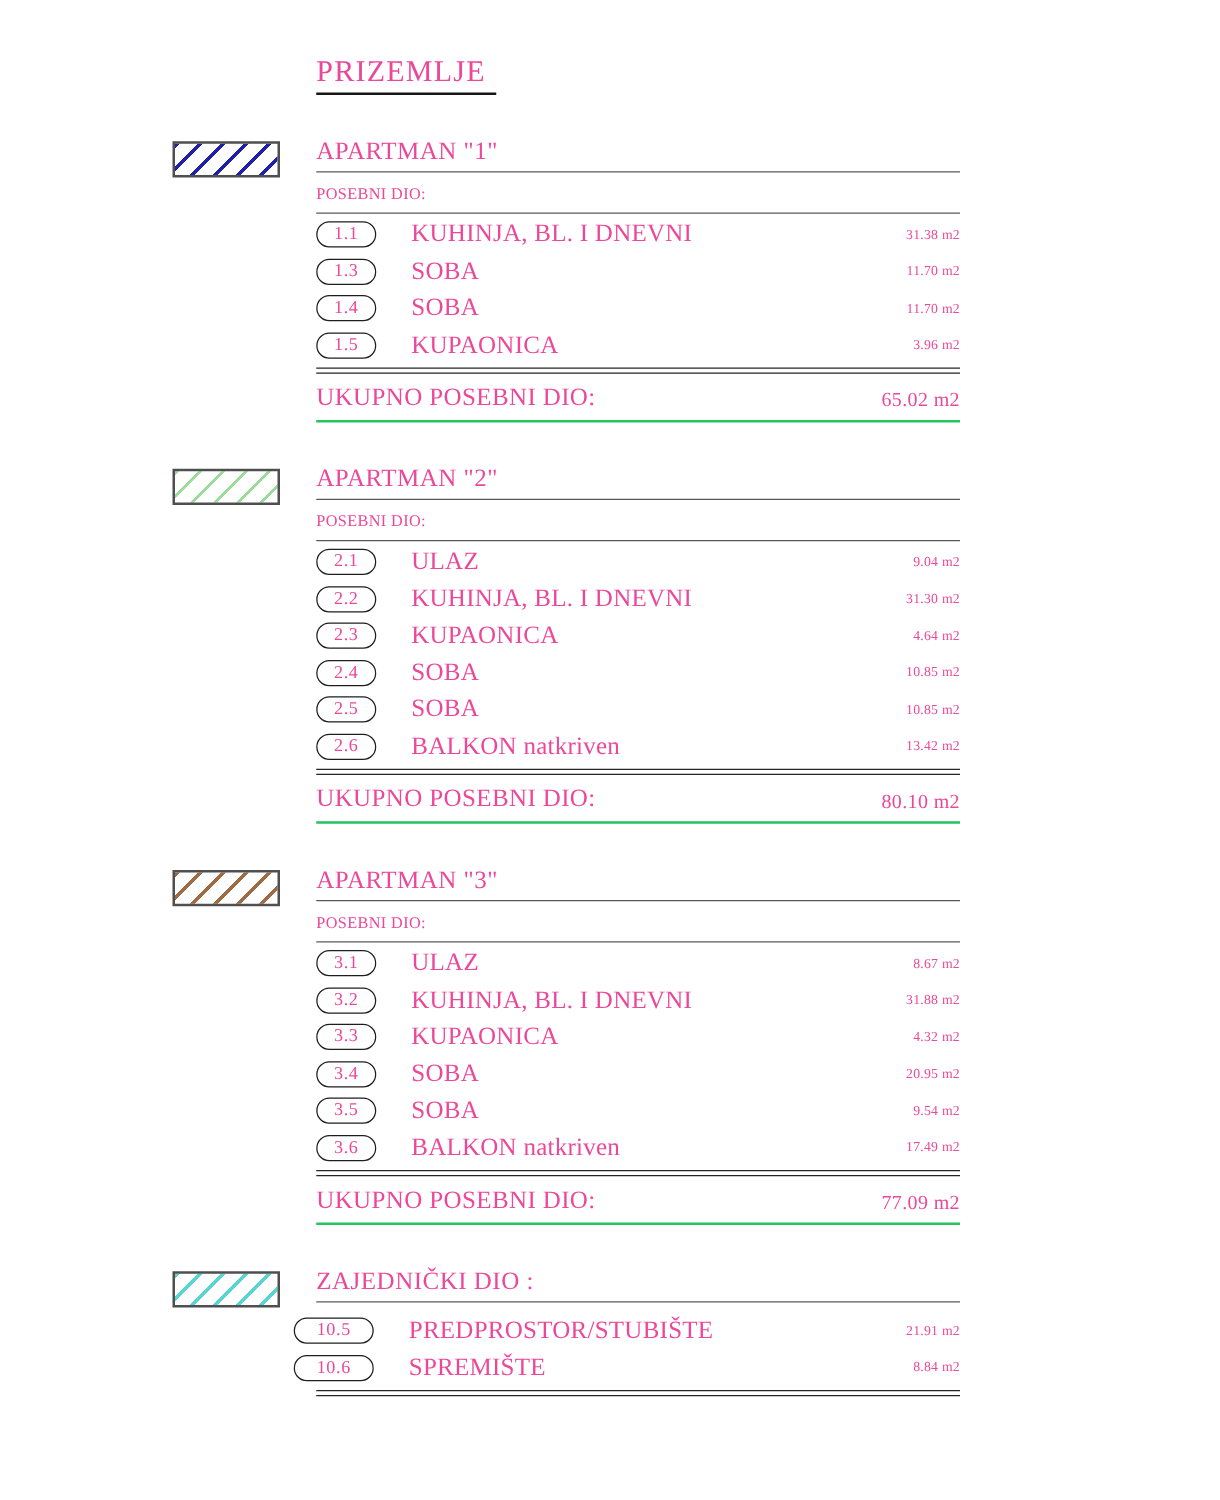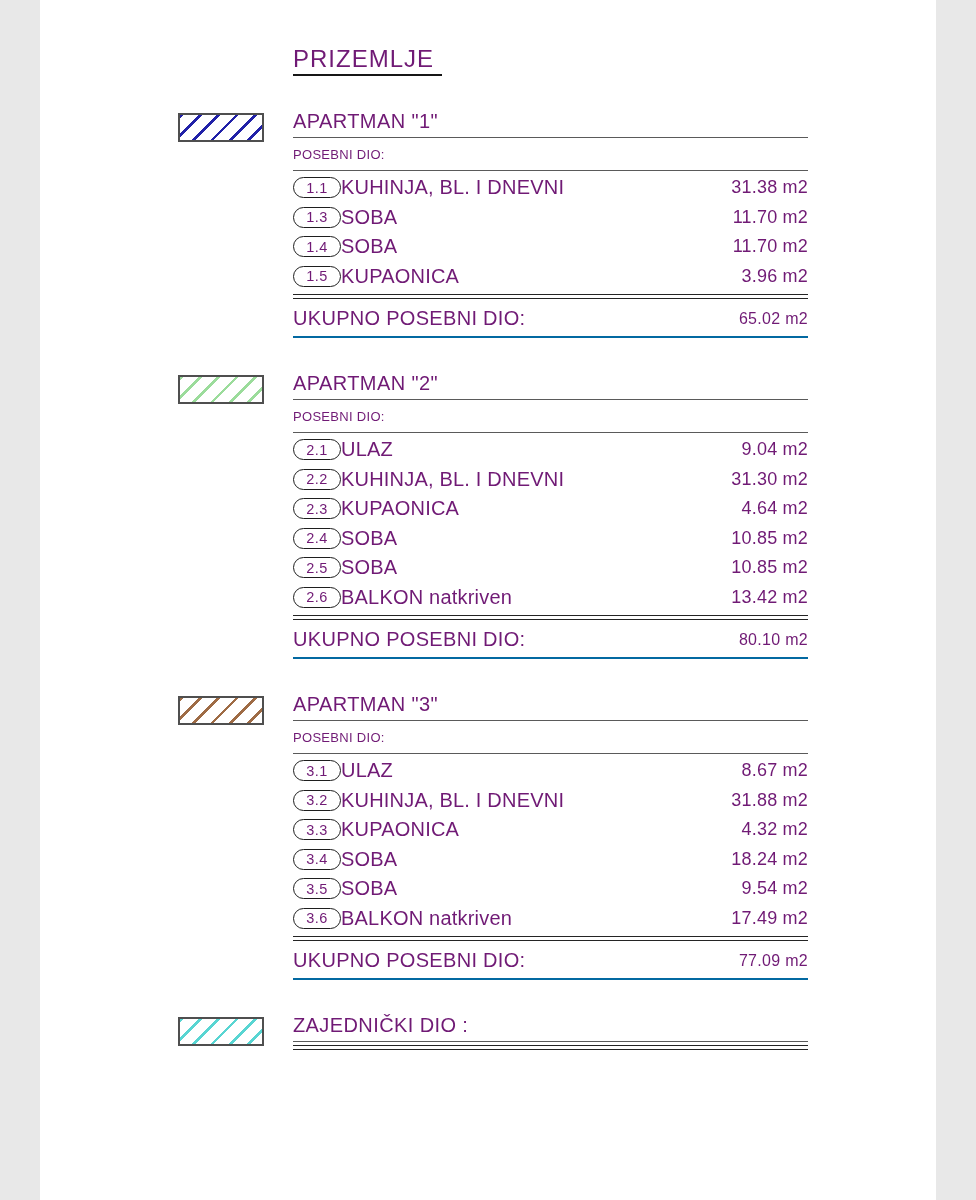--- a/index.html
+++ b/index.html
@@ -1,18 +1,18 @@
 <!DOCTYPE html>
 <html><head>
 <meta charset="utf-8">
 <style>
   html,body{margin:0;padding:0;background:#e8e8e8;}
   .page{
-    position:relative;width:896px;height:1200px;background:#ffffff;
-    font-family:Liberation Sans, sans-serif;color:#701a75;overflow:hidden;
+    position:relative;width:976px;height:1200px;background:#ffffff;
+    font-family:Liberation Serif, serif;color:#ec4899;overflow:hidden;
     margin:0 auto;
   }
   .doc{position:absolute;left:253px;top:44px;width:515px;}
   .page-title{
     font-size:24px;font-weight:400;letter-spacing:1px;margin:0;
     display:inline-block;border-bottom:2px solid #161616;padding:0 8px 1px 0;
     line-height:29px;
   }
   .sec{position:relative;margin-top:34px;}
   .swatch{
@@ -27,29 +27,29 @@
     font-size:13px;letter-spacing:.3px;padding:6px 0 4px;
     border-bottom:1.5px solid #5a5a5a;line-height:22px;
   }
   .rows{padding-top:2px;}
   .rows.no-sub{margin-top:6px;}
   .row{display:flex;align-items:center;height:29.5px;}
   .badge{
     display:inline-flex;justify-content:center;align-items:center;
     min-width:48px;height:21px;box-sizing:border-box;padding:0 5px;
     border:1.7px solid #1e1e1e;border-radius:12px;
-    font-size:14.5px;letter-spacing:.5px;margin-right:0;background:#fff;
+    font-size:14.5px;letter-spacing:.5px;margin-right:28px;background:#fff;
   }
   .badge.wide{min-width:64px;margin-left:-18px;}
   .lbl{font-size:20px;letter-spacing:.2px;}
-  .val{margin-left:auto;font-size:18px;letter-spacing:.2px;}
+  .val{margin-left:auto;font-size:11px;letter-spacing:.2px;}
   .dline{height:3px;border-top:1.7px solid #242424;border-bottom:1.7px solid #242424;margin-top:3px;}
   .total{
-    display:flex;align-items:center;font-size:20px;letter-spacing:.3px;
-    padding:8px 0 6px;border-bottom:2px solid #0369a1;
+    display:flex;align-items:flex-end;font-size:20px;letter-spacing:.3px;
+    padding:8px 0 6px;border-bottom:2px solid #22c55e;
   }
   .tval{margin-left:auto;font-size:16px;}
 </style>
 </head>
 <body>
 
 <div class="page">
   <div class="doc">
     <h1 class="page-title">PRIZEMLJE</h1>
     <div id="sections">
@@ -143,21 +143,21 @@
               <span class="val">31.88 m2</span>
             </div>
             <div class="row">
               <span class="badge">3.3</span>
               <span class="lbl">KUPAONICA</span>
               <span class="val">4.32 m2</span>
             </div>
             <div class="row">
               <span class="badge">3.4</span>
               <span class="lbl">SOBA</span>
-              <span class="val">18.24 m2</span>
+              <span class="val">20.95 m2</span>
             </div>
             <div class="row">
               <span class="badge">3.5</span>
               <span class="lbl">SOBA</span>
               <span class="val">9.54 m2</span>
             </div>
             <div class="row">
               <span class="badge">3.6</span>
               <span class="lbl">BALKON natkriven</span>
               <span class="val">17.49 m2</span>
@@ -165,17 +165,29 @@
           </div>
           <div class="dline"></div>
           <div class="total">
             <span class="tlbl">UKUPNO POSEBNI DIO:</span>
             <span class="tval">77.09 m2</span>
           </div>
         </section>
         <section class="sec">
           <div class="swatch" style="background: repeating-linear-gradient(135deg, rgb(88, 213, 210) 0px, rgb(88, 213, 210) 2.6px, transparent 2.6px, transparent 13px);"></div>
           <div class="sec-title">ZAJEDNIČKI DIO :</div>
+          <div class="rows no-sub">
+            <div class="row">
+              <span class="badge wide">10.5</span>
+              <span class="lbl">PREDPROSTOR/STUBIŠTE</span>
+              <span class="val">21.91 m2</span>
+            </div>
+            <div class="row">
+              <span class="badge wide">10.6</span>
+              <span class="lbl">SPREMIŠTE</span>
+              <span class="val">8.84 m2</span>
+            </div>
+          </div>
           <div class="dline"></div>
         </section>
       </div>
   </div>
 </div>
 
 </body></html>

